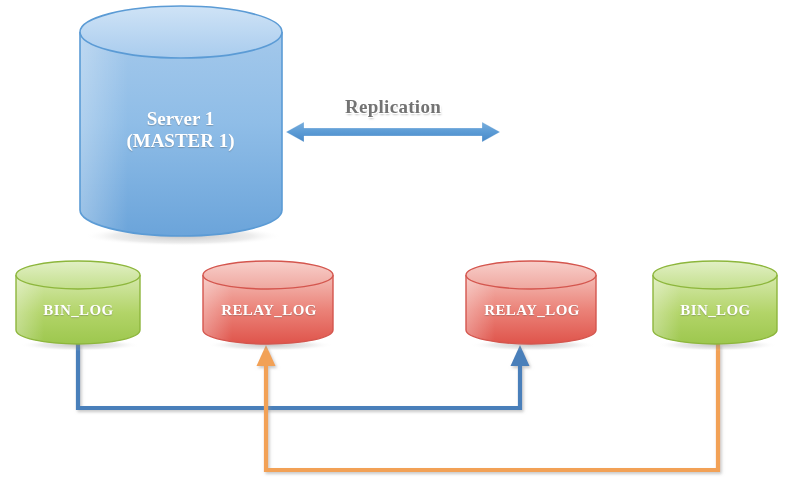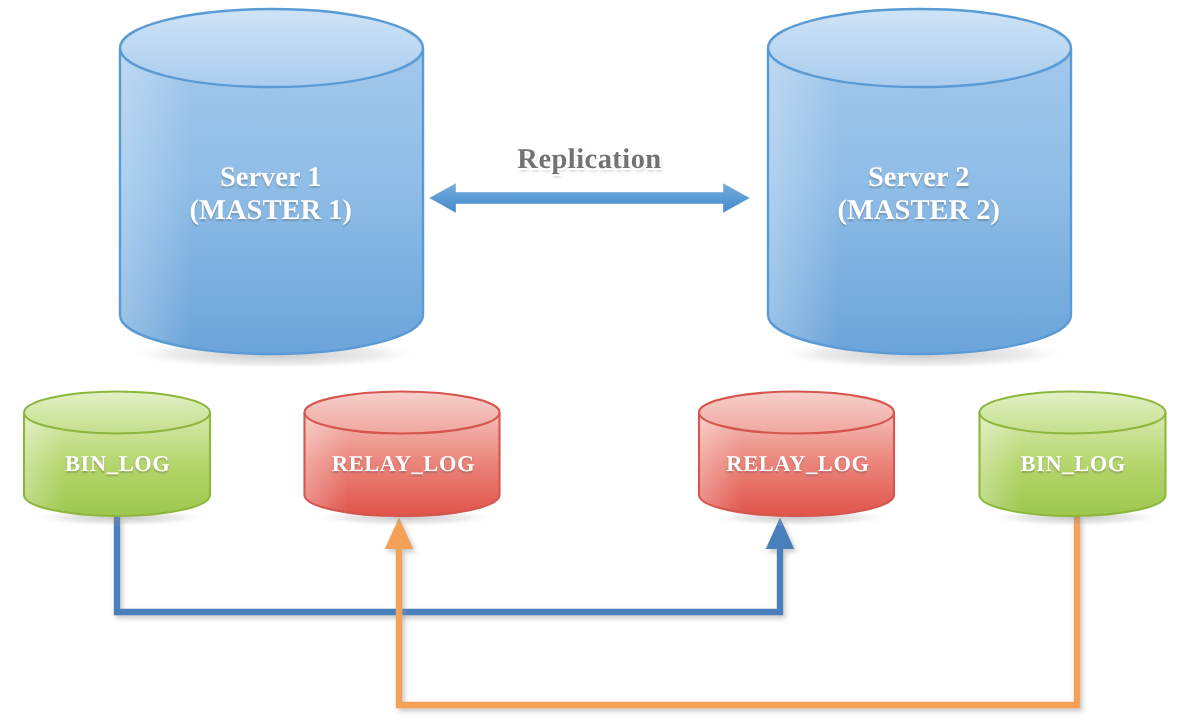--- a/index.html
+++ b/index.html
@@ -126,31 +126,20 @@
       <ellipse cx="105" cy="232" rx="99" ry="10" fill="url(#gServerShadow)"></ellipse>
       <path d="M2,28 L2,206 A101,26 0 0 0 204,206 L204,28 Z" fill="url(#gServerBody)"></path>
       <path d="M2,28 L2,206 A101,26 0 0 0 50,227 L50,48 Z" fill="url(#gServerSheenL)"></path>
       <path d="M2,28 L2,206 A101,26 0 0 0 204,206 L204,28" fill="none" stroke="#5B9BD5" stroke-width="1.6"></path>
       <ellipse cx="103" cy="28" rx="101" ry="26" fill="url(#gServerTop)" stroke="#5B9BD5" stroke-width="1.6"></ellipse>
     </svg>
     <div class="cyl-label" style="top:104px;">Server 1
 (MASTER 1)</div>
   </div>
 
-  <div class="cyl server" id="server-2" style="left:510px; top:4px; width:205px; height:236px;">
-    <svg width="205" height="236" viewBox="0 0 205 236">
-      <ellipse cx="105" cy="232" rx="99" ry="10" fill="url(#gServerShadow)"></ellipse>
-      <path d="M2,28 L2,206 A101,26 0 0 0 204,206 L204,28 Z" fill="url(#gServerBody)"></path>
-      <path d="M2,28 L2,206 A101,26 0 0 0 50,227 L50,48 Z" fill="url(#gServerSheenL)"></path>
-      <path d="M2,28 L2,206 A101,26 0 0 0 204,206 L204,28" fill="none" stroke="#5B9BD5" stroke-width="1.6"></path>
-      <ellipse cx="103" cy="28" rx="101" ry="26" fill="url(#gServerTop)" stroke="#5B9BD5" stroke-width="1.6"></ellipse>
-    </svg>
-    <div class="cyl-label" style="top:104px;">Server 2
-(MASTER 2)</div>
-  </div>
 
   <div id="replication-group">
     <div id="replication-label">Replication</div>
     <svg id="replication-arrow" width="214" height="28" viewBox="0 0 214 28">
       <defs>
         <linearGradient id="gArrowBlue" x1="0" y1="0" x2="0" y2="1">
           <stop offset="0%" stop-color="#79AEDC"></stop>
           <stop offset="50%" stop-color="#5B9BD5"></stop>
           <stop offset="100%" stop-color="#4888C6"></stop>
         </linearGradient>

